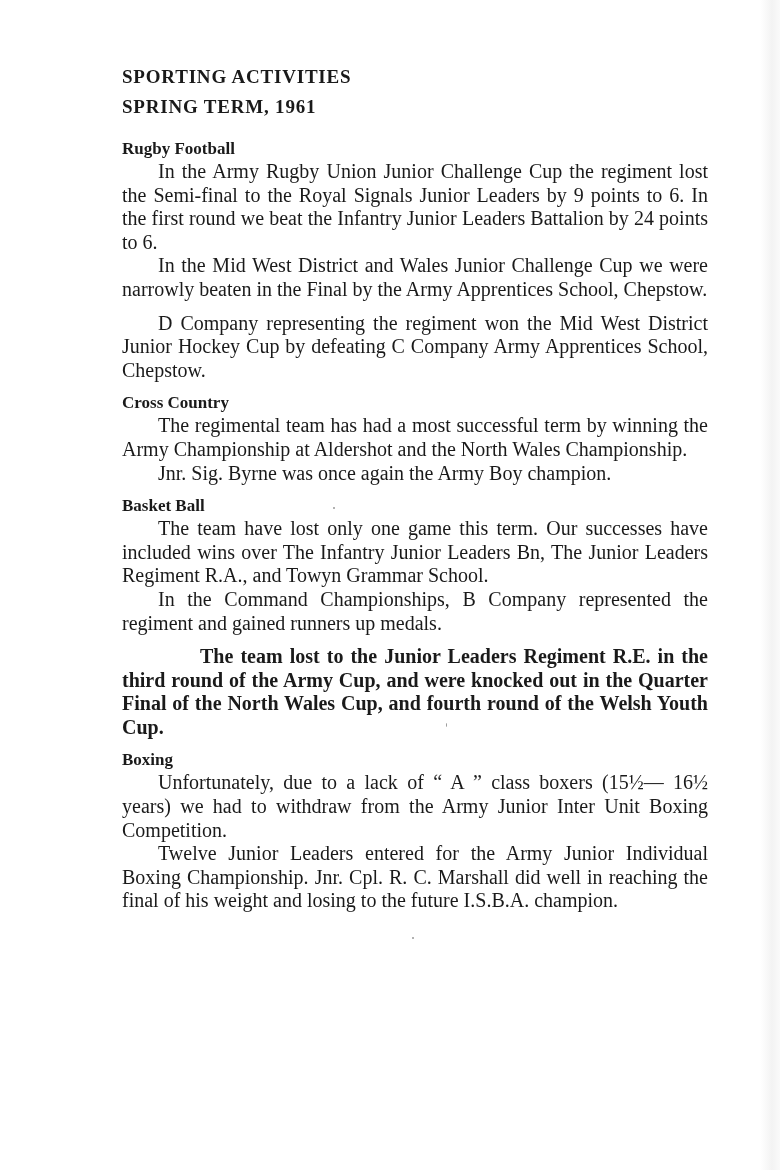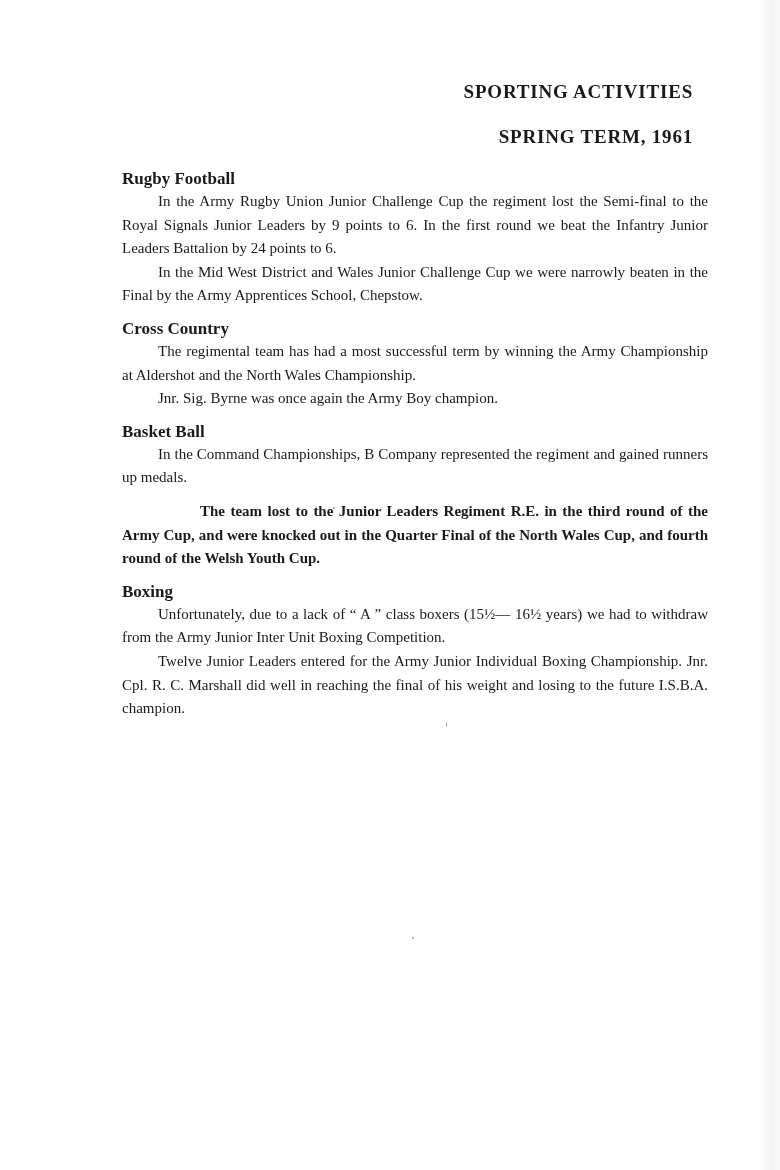--- a/index.html
+++ b/index.html
@@ -1,24 +1,24 @@
 <!DOCTYPE html>
 <html><head>
 <meta charset="utf-8">
 <style>
   html, body { margin: 0; padding: 0; background: #ffffff; }
   body { width: 780px; height: 1170px; position: relative; overflow: hidden;
          font-family: "Liberation Serif", "DejaVu Serif", serif; color: #1a1a1a; }
   .page { position: absolute; left: 122px; top: 62px; width: 586px; }
-  .title { text-align: right; font-weight: bold; font-size: 19px; letter-spacing: 0.8px;
-           line-height: 30px; margin: 15px; }
+  .title { text-align: left; font-weight: bold; font-size: 19px; letter-spacing: 0.8px;
+           line-height: 30px; margin: 0; }
   .section { margin-top: 10px; }
   .section:first-of-type { margin-top: 16px; }
   .heading { font-weight: bold; font-size: 17px; line-height: 22px; margin: 0; }
-  .para { font-size: 15px; line-height: 23.6px; text-align: justify; text-indent: 36px; margin: 0;
+  .para { font-size: 20px; line-height: 23.6px; text-align: justify; text-indent: 36px; margin: 0;
           hyphens: manual; }
   .para.deep { text-indent: 78px; font-weight: bold; }
   .edge { position: absolute; right: 0; top: 0; width: 20px; height: 1170px;
           background: linear-gradient(to right, #ffffff, #f3f3f3 60%, #fafafa); }
   .speck { position: absolute; width: 2px; height: 2px; background: #999; border-radius: 50%; }
 </style>
 </head>
 <body>
 
 <div class="edge"></div>
@@ -30,30 +30,32 @@
   <h1 class="title">SPORTING ACTIVITIES</h1>
   <h2 class="title" style="margin-bottom:2px;">SPRING TERM, 1961</h2>
 
   <div class="section">
     <h3 class="heading">Rugby Football</h3>
     <p class="para">In the Army Rugby Union Junior Challenge Cup the regiment lost the Semi-final to the Royal Signals Junior Leaders by 9 points to 6.  In the first round we beat the In­fantry Junior Leaders Battalion by 24 points to 6.</p>
     <p class="para">In the Mid West District and Wales Junior Challenge Cup we were narrowly beaten in the Final by the Army Ap­prentices School, Chepstow.</p>
   </div>
 
   <div class="section">
+    <p class="para">D Company representing the regiment won the Mid West District Junior Hockey Cup by defeating C Company Army Apprentices School, Chepstow.</p>
   </div>
 
   <div class="section">
     <h3 class="heading">Cross Country</h3>
     <p class="para">The regimental team has had a most successful term by winning the Army Championship at Aldershot and the North Wales Championship.</p>
     <p class="para">Jnr. Sig. Byrne was once again the Army Boy champion.</p>
   </div>
 
   <div class="section">
     <h3 class="heading">Basket Ball</h3>
+    <p class="para">The team have lost only one game this term.  Our successes have included wins over The Infantry Junior Leaders Bn, The Junior Leaders Regiment R.A., and Towyn Grammar School.</p>
     <p class="para">In the Command Championships, B Company represented the regiment and gained runners up medals.</p>
   </div>
 
   <div class="section">
     <p class="para deep">The team lost to the Junior Leaders Regiment R.E. in the third round of the Army Cup, and were knocked out in the Quarter Final of the North Wales Cup, and fourth round of the Welsh Youth Cup.</p>
   </div>
 
   <div class="section">
     <h3 class="heading">Boxing</h3>
     <p class="para">Unfortunately, due to a lack of “ A ” class boxers (15½— 16½ years) we had to withdraw from the Army Junior Inter Unit Boxing Competition.</p>

